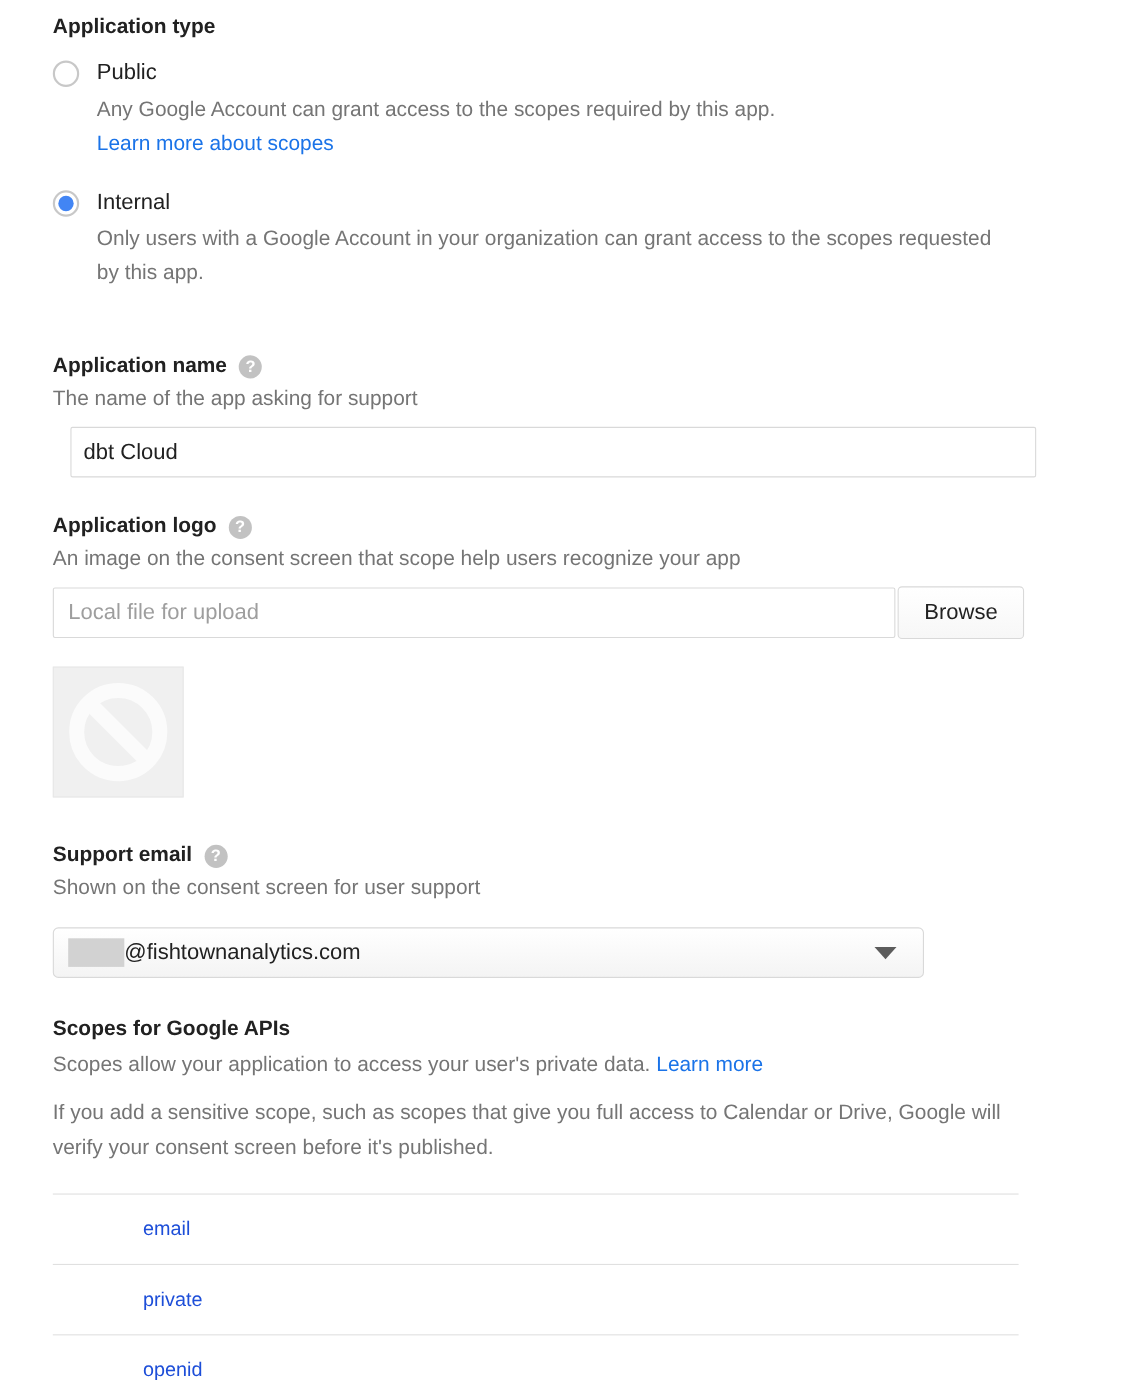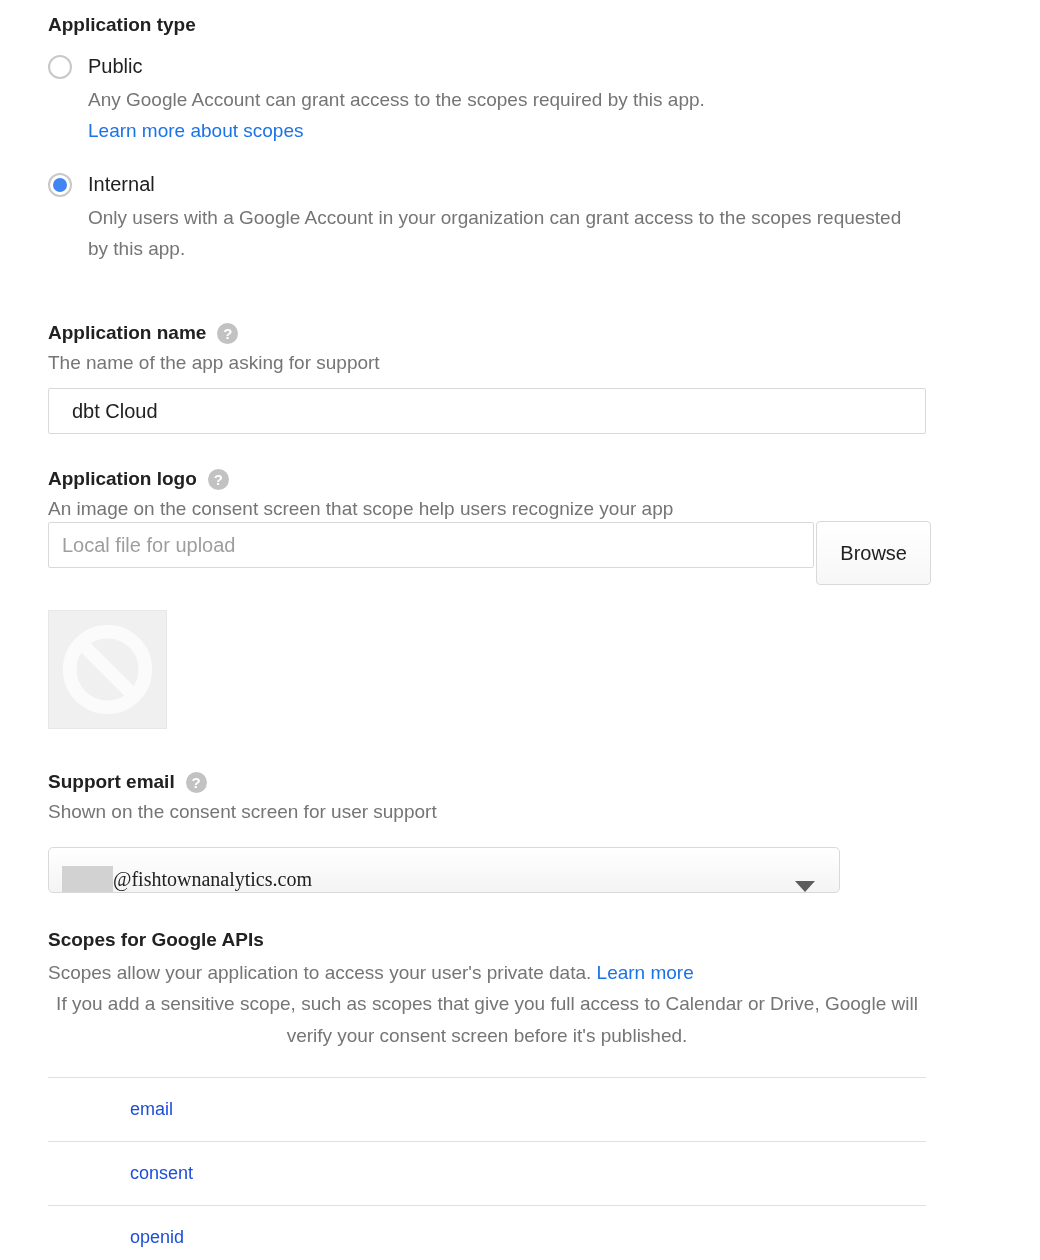--- a/index.html
+++ b/index.html
@@ -40,69 +40,70 @@
   .radio-body { margin-left: 16px; flex: 1; }
   .radio-label { font-size: 20px; line-height: 27px; color: #212121; cursor: pointer; }
   .radio-desc { font-size: 19px; color: #757575; line-height: 31px; margin-top: 4px; }
   .link { color: #1a73e8; text-decoration: none; font-size: 19px; line-height: 31px; cursor: pointer; }
 
   
   .text-input {
     margin-top: 12px; width: 878px; height: 46px;
     border: 1px solid #d9d9d9; border-radius: 2px;
     font-family: "Liberation Sans", sans-serif;
-    font-size: 20px; color: #212121; padding: 0 23px; background: #fff;
+    font-size: 20px; color: #212121; padding: 0 11px; background: #fff;
     outline: none;
-  }
-  .file-row { display: flex; align-items: stretch; width: 883px; }
+    margin-left: 16px;
+  }
+  .file-row { margin-top: 12px; display: flex; align-items: stretch; width: 883px; }
   .file-input {
     flex: 1; height: 46px;
     border: 1px solid #d9d9d9; border-radius: 2px;
     font-family: "Liberation Sans", sans-serif;
     font-size: 20px; color: #212121; padding: 0 13px; background: #fff; outline: none;
   }
   .file-input::placeholder { color: #9e9e9e; opacity: 1; }
   .browse-btn {
-    margin-left: 2px; height: 64px; margin-top: -1px; padding: 0 23px;
+    margin-left: 2px; height: 48px; margin-top: -1px; padding: 0 23px;
     border: 1px solid #d9d9d9; border-radius: 4px;
     background: linear-gradient(#ffffff, #f7f7f7);
     font-family: "Liberation Sans", sans-serif;
     font-size: 20px; color: #212121; cursor: pointer;
   }
 
   
   .logo-preview {
     margin-top: 25px; width: 119px; height: 119px;
     background: #f0f0f0; border: 1px solid #e7e7e7;
     display: flex; align-items: center; justify-content: center;
   }
 
   
   .select-box {
     margin-top: 22px; width: 792px; height: 46px;
     border: 1px solid #d9d9d9; border-radius: 5px;
     background: linear-gradient(#ffffff, #f4f4f4);
-    display: flex; align-items: flex-end; padding: 0 13px; cursor: pointer; font-family: Liberation Serif, serif;
+    display: flex; align-items: center; padding: 0 13px; cursor: pointer;
   }
   .redacted {
     width: 51px; height: 26px; background: #d2d2d2; flex: 0 0 51px;
   }
   .select-value { font-size: 20px; color: #212121; line-height: 26px; }
   .dropdown-arrow {
     margin-left: auto; margin-right: 11px;
     width: 0; height: 0;
     border-left: 10px solid transparent;
     border-right: 10px solid transparent;
     border-top: 11px solid #5c5c5c;
   }
 
   
   .scopes-desc-line { font-size: 19px; line-height: 27px; margin-top: 6px; }
   .scopes-desc-line .gray { color: #757575; }
-  .scopes-note { font-size: 19px; color: #757575; line-height: 32px; width: 878px; text-align: center; }
+  .scopes-note { font-size: 19px; color: #757575; line-height: 32px; margin-top: 12px; width: 878px; }
   .scopes-table { margin-top: 25px; width: 878px; }
   .scope-row {
     height: 64px; border-top: 1px solid #e0e0e0;
     display: flex; align-items: center; padding-left: 82px;
     font-size: 18px; color: #1d4ed8;
   }
   .scope-row:last-child { border-bottom: 1px solid #e0e0e0; }
 
   
   .sec-app-name { margin-top: 57px; }
@@ -185,18 +186,18 @@
 
   <div class="sec-scopes">
     <div class="section-heading">Scopes for Google APIs</div>
     <div class="scopes-desc-line">
       <span class="gray">Scopes allow your application to access your user's private data.</span>
       <a class="link">Learn more</a>
     </div>
     <div class="scopes-note">If you add a sensitive scope, such as scopes that give you full access to Calendar or Drive, Google will verify your consent screen before it's published.</div>
     <div class="scopes-table">
       <div class="scope-row">email</div>
-      <div class="scope-row">consent</div>
+      <div class="scope-row">private</div>
       <div class="scope-row">openid</div>
     </div>
   </div>
 
 </div>
 
 </body></html>

